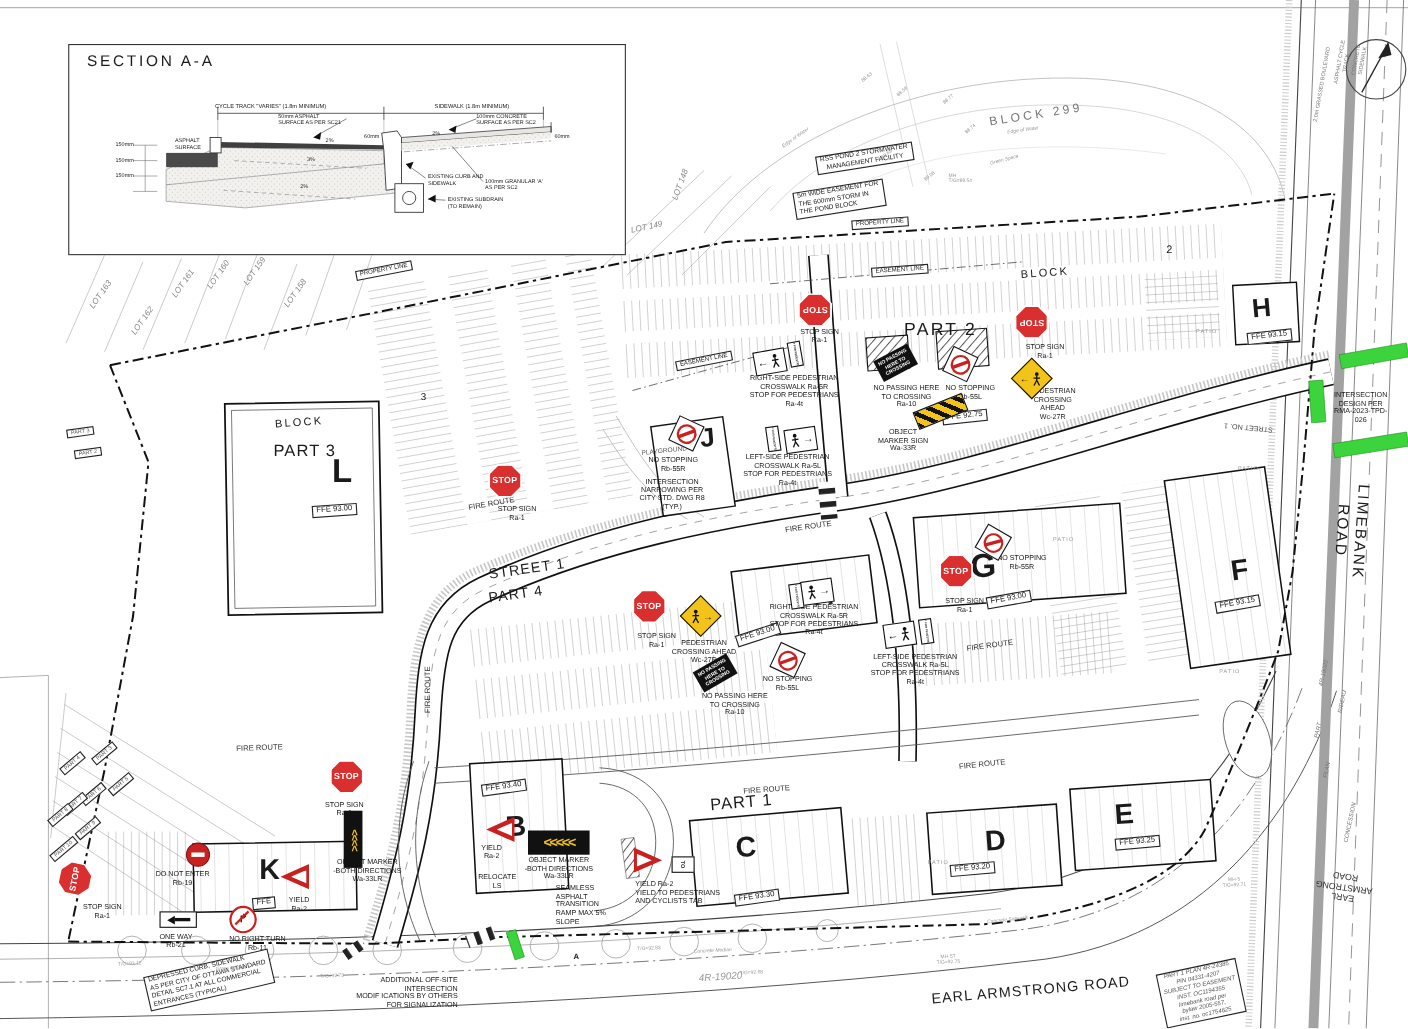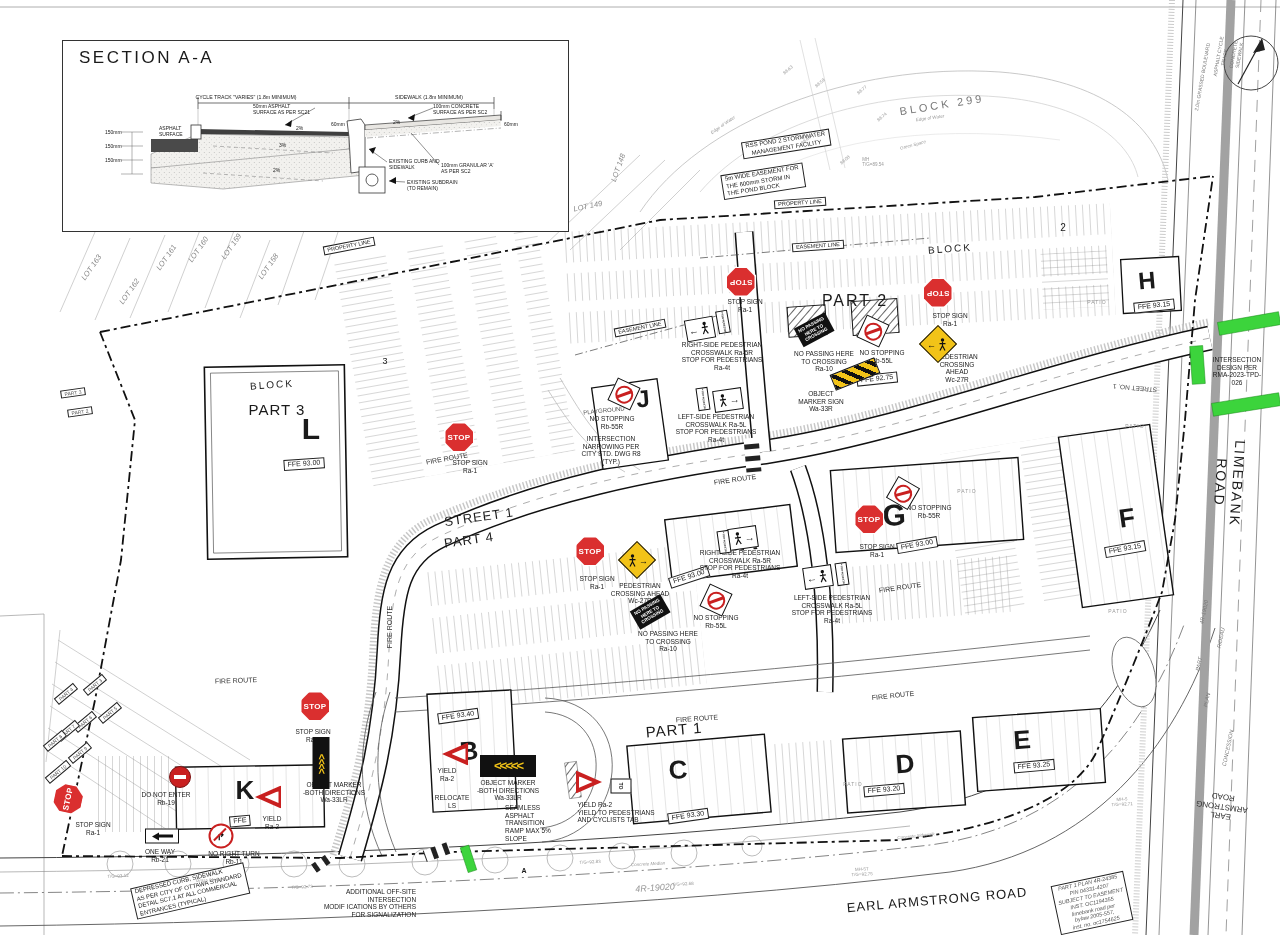--- a/index.html
+++ b/index.html
@@ -260,21 +260,21 @@
     <path d="M304 97 L438 87" stroke="#666" stroke-width="0.5" stroke-dasharray="6 2 1 2"></path>
     <rect x="296" y="126" width="26" height="26" fill="#fff" stroke="#333" stroke-width="0.8"></rect>
     <circle cx="309" cy="139" r="6" fill="#fff" stroke="#333" stroke-width="0.8"></circle>
     <path d="M438 70 V80" stroke="#333" stroke-width="0.7"></path>
     <path d="M252 67 L222 84 M370 67 L345 77 M324 121 L306 108 M376 124 L348 92 M342 141 L326 140" stroke="#222" stroke-width="0.5" fill="none"></path>
     <polygon points="222,84 229,79 228,86" fill="#111"></polygon>
     <polygon points="345,77 352,73 351,80" fill="#111"></polygon>
     <polygon points="306,108 313,106 310,113" fill="#111"></polygon>
     <polygon points="326,140 333,136 333,143" fill="#111"></polygon>
   </svg>
-  <div class="sl" style="left:16px;top:6px;font-size:17px;letter-spacing:2.5px;">SECTION A-A</div>
+  <div class="sl" style="left:16px;top:6px;font-size:14px;letter-spacing:2.5px;">SECTION A-A</div>
   <div class="sc" style="left:183px;top:53px;font-size:5.2px;">CYCLE TRACK "VARIES" (1.8m MINIMUM)</div>
   <div class="sc" style="left:366px;top:53px;font-size:5.2px;">SIDEWALK (1.8m MINIMUM)</div>
   <div class="sl" style="left:190px;top:62px;">50mm ASPHALT
 SURFACE AS PER SC21</div>
   <div class="sl" style="left:370px;top:62px;">100mm CONCRETE
 SURFACE AS PER SC2</div>
   <div class="sl" style="left:268px;top:80px;">60mm</div>
   <div class="sl" style="left:441px;top:80px;">60mm</div>
   <div class="sl" style="left:233px;top:84px;">2%</div>
   <div class="sl" style="left:330px;top:78px;">2%</div>

